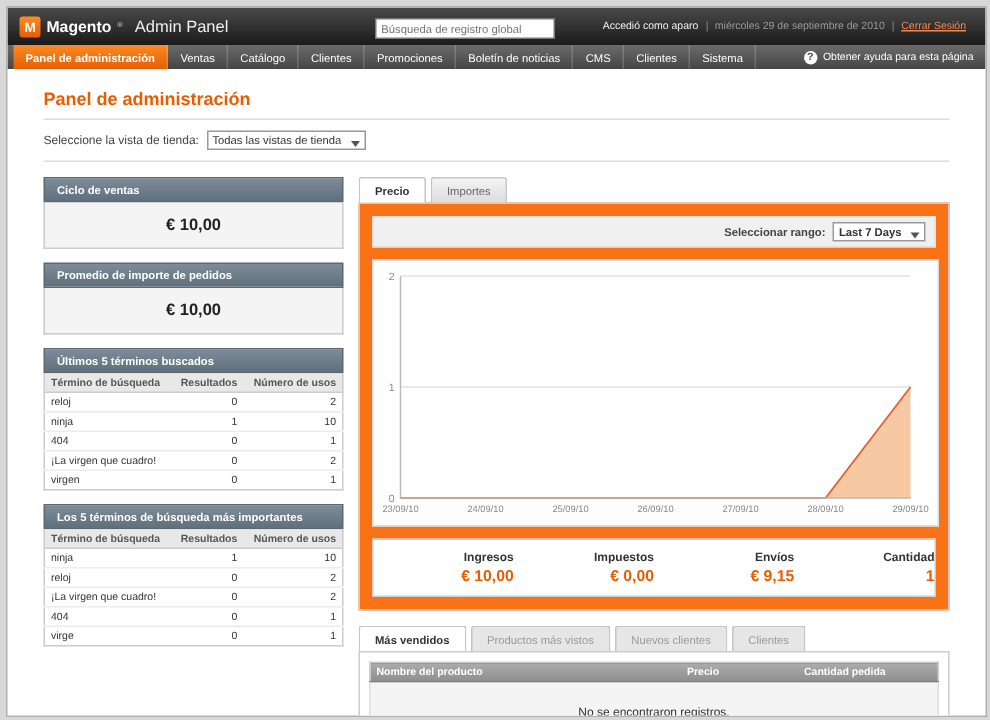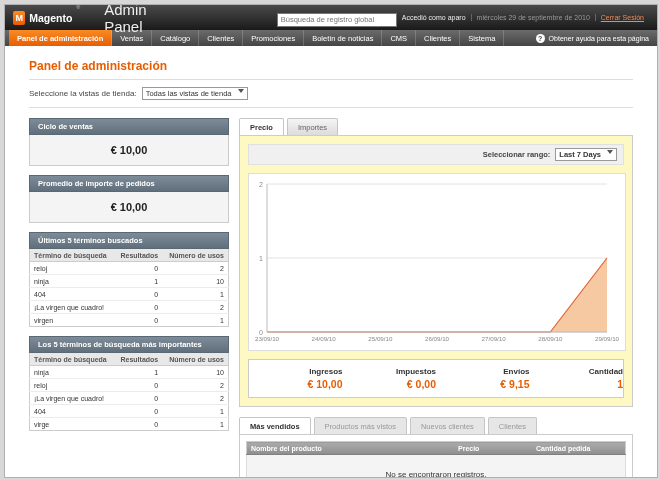--- a/index.html
+++ b/index.html
@@ -5,63 +5,63 @@
   html,body{margin:0;padding:0}
   body{width:660px;height:480px;background:#d8d8d8;font-family:"Liberation Sans",sans-serif;}
   .app{width:652px;height:472px;margin:4px;background:#fff;border:1px solid #b0b0b0;overflow:hidden}
 
   
   .header{height:25px;background:linear-gradient(#4a4a4a,#1a1a1a);display:flex;align-items:center;padding:0 8px}
   .brand{display:flex;align-items:center;gap:4px;color:#fff}
   .logo{width:14px;height:14px;background:linear-gradient(#f98b25,#e85d00);border-radius:2px;color:#fff;font-size:9px;font-weight:bold;display:flex;align-items:center;justify-content:center}
   .brand-name{font-size:10.5px;font-weight:bold}
   .brand-reg{font-size:5px;color:#ccc;align-self:flex-start;margin-top:3px}
-  .brand-suffix{font-size:15px;color:#eee;margin-left:20px}
+  .brand-suffix{font-size:11px;color:#eee;margin-left:4px}
   .search{margin-left:98px}
   .search input{width:120px;height:14px;border:1px solid #777;font-size:7.5px;padding:1px 3px;font-family:inherit;color:#333;background:#fff;box-sizing:border-box}
   .header-right{margin-left:auto;display:flex;align-items:center;font-size:7px;color:#eee;white-space:nowrap}
   .hr-item{padding:0 5px}
   .hr-item + .hr-item{border-left:1px solid #666}
   .hdate{color:#9a9a9a}
   .logout{color:#f6884f;text-decoration:underline;cursor:pointer}
 
   
   .nav{height:16px;background:linear-gradient(#6b6b6b,#454545);display:flex;align-items:stretch;padding-left:4px}
   .nav-items{display:flex;align-items:stretch}
   .nav .tab{display:flex;align-items:center;padding:0 8px;font-size:7.5px;color:#fff;border-right:1px solid rgba(255,255,255,.18);cursor:pointer}
   .nav .tab.active{background:linear-gradient(#f98b25,#e85d00);font-weight:bold}
   .nav-help{margin-left:auto;display:flex;align-items:center;gap:4px;color:#fff;font-size:7px;padding-right:8px;cursor:pointer}
   .help-icon{width:9px;height:9px;border-radius:50%;background:#fff;color:#444;font-size:7px;font-weight:bold;display:flex;align-items:center;justify-content:center}
 
   
   .content{padding:6px 24px 0}
   .page-title{color:#e85d00;font-size:12px;font-weight:bold;padding:7px 0 6px;border-bottom:1px solid #ddd}
   .store-switcher{display:flex;align-items:center;gap:5px;font-size:8px;color:#444;padding:7px 0;border-bottom:1px solid #ddd;margin-bottom:10px}
-  .select{display:inline-flex;align-items:flex-start;gap:6px;background:#fff;border:1px solid #999;padding:1px 3px;font-size:7.5px;color:#333;cursor:pointer;height:13px;box-sizing:border-box}
+  .select{display:inline-flex;align-items:flex-end;gap:6px;background:#fff;border:1px solid #999;padding:1px 3px;font-size:7.5px;color:#333;cursor:pointer;height:13px;box-sizing:border-box}
   .select .arrow{width:0;height:0;border-left:3px solid transparent;border-right:3px solid transparent;border-top:4px solid #555}
 
   .columns{display:flex;gap:10px;align-items:flex-start}
   .col-left{width:200px;flex:none;display:flex;flex-direction:column;gap:9px}
   .col-right{flex:1;min-width:0}
 
   
   .card-header{background:linear-gradient(#7d8c98,#5f6f7b);border:1px solid #596873;color:#fff;font-size:7.5px;font-weight:bold;padding:3px 8px}
   .card-value{border:1px solid #ccc;border-top:none;background:#f4f4f4;text-align:center;font-size:11px;font-weight:bold;color:#222;padding:9px 0}
   table{width:100%;border-collapse:collapse;font-size:7px;color:#333;background:#fff;border:1px solid #ccc;border-top:none}
   th{background:#e8e8e8;font-weight:bold;text-align:left;padding:2.5px 4px;border-bottom:1px solid #ccc;color:#555}
   td{padding:2.5px 4px;border-bottom:1px solid #ececec}
   tbody tr:last-child td{border-bottom:none}
   .num{text-align:right}
 
   
   .tabs{display:flex;gap:3px}
   .tabs .tab{font-size:7.5px;color:#666;background:linear-gradient(#f4f4f4,#dcdcdc);border:1px solid #c5c5c5;border-bottom:none;border-radius:2px 2px 0 0;padding:3.5px 10px;cursor:pointer}
   .tabs .tab.active{background:#fff;color:#333;font-weight:bold}
   .tabs .tab.disabled{color:#999;background:#e6e6e6;cursor:default}
-  .panel{border:1px solid #ccc;background:#fef9c3;padding:8px}
+  .panel{border:1px solid #ccc;background:#f97316;padding:8px}
   .range-row{display:flex;justify-content:flex-end;align-items:center;gap:5px;background:#f0f0f0;border:1px solid #e0e0e0;padding:3px 6px;font-size:7.5px;font-weight:bold;color:#444;margin-bottom:8px}
   .chart-box{border:1px solid #ddd;width:376px;background:#fff}
   .chart-box svg{display:block}
   .stats{display:flex;border:1px solid #ccc;margin-top:8px;padding:7px 0;background:#fff}
   .stat{flex:1;text-align:right}
   .stat-label{font-size:8px;font-weight:bold;color:#333}
   .stat-value{font-size:10.5px;font-weight:bold;color:#e85d00;margin-top:2px}
   .bottom-tabs{margin-top:10px}
   .grid-wrap{border:1px solid #ccc;background:#fff;padding:6px}
   table.grid{border-top:1px solid #ccc}
@@ -107,21 +107,21 @@
     <div class="nav-help">
       <span class="help-icon">?</span>
       <span>Obtener ayuda para esta página</span>
     </div>
   </div>
 
   <div class="content">
     <div class="page-title">Panel de administración</div>
 
     <div class="store-switcher">
-      <span>Seleccione la vistas de tienda:</span>
+      <span>Seleccione la vista de tienda:</span>
       <span class="select">
         <span>Todas las vistas de tienda</span>
         <i class="arrow"></i>
       </span>
     </div>
 
     <div class="columns">
 
       <div class="col-left">
         <div>

